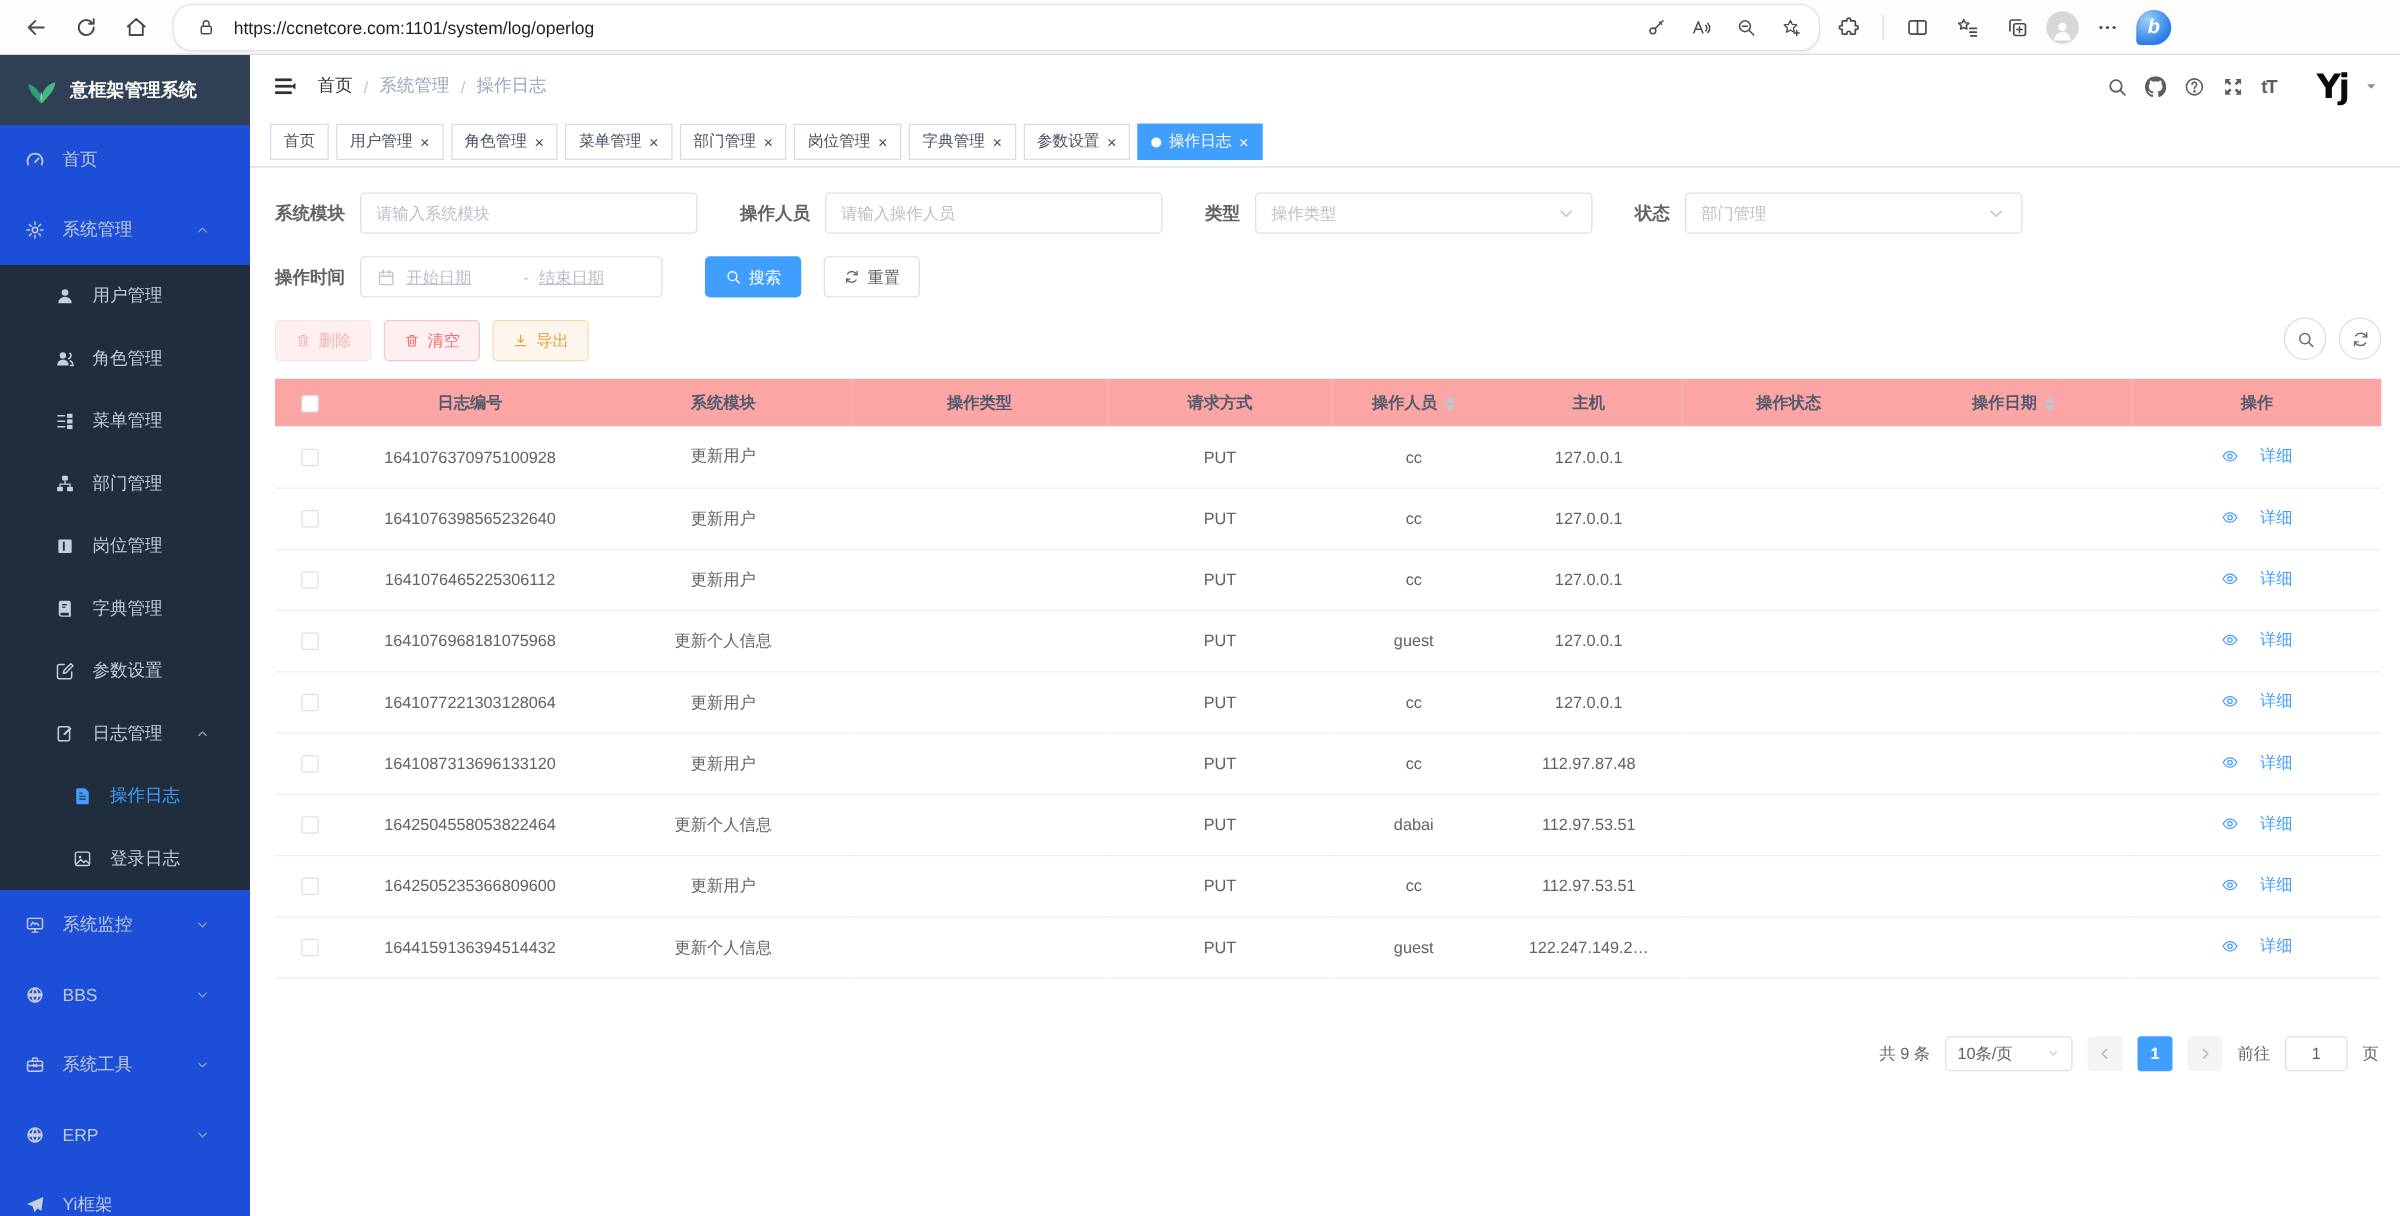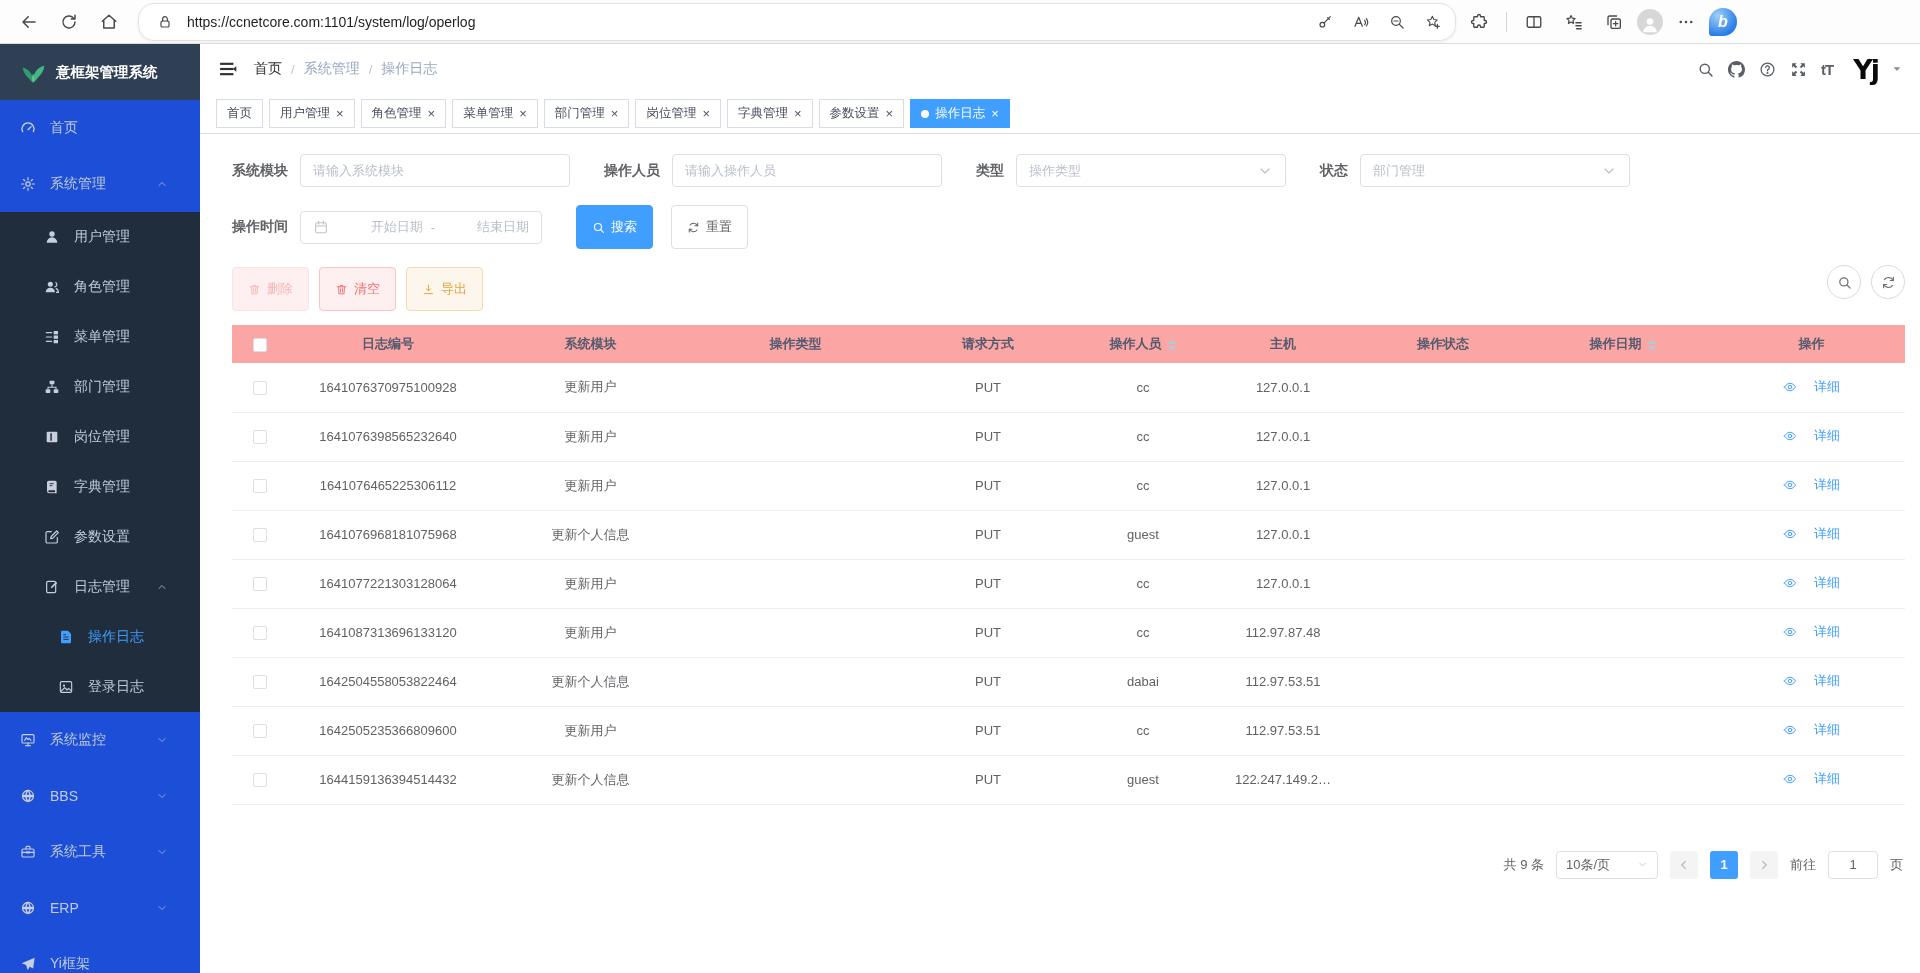--- a/index.html
+++ b/index.html
@@ -54,50 +54,50 @@
   .fold svg { width:20px; height:20px; }
   .crumbs { display:flex; align-items:center; font-size:14px; }
   .crumb { color:#97a8be; }
   .crumb.first { color:#303133; }
   .crumb-sep { color:#c0c4cc; margin:0 9px; font-size:13px; }
   .hdr-right { margin-left:auto; display:flex; align-items:center; gap:14px; color:#5a5e66; }
   .hicon { cursor:pointer; display:flex; align-items:center; justify-content:center; }
   .hicon svg { width:17px; height:17px; }
   .tT { font-size:15px; font-weight:bold; letter-spacing:-1px; cursor:pointer; }
   .yj-logo { font-size:27px; font-weight:900; color:#0a0a0a; letter-spacing:-2px;
-    font-family:"DejaVu Sans","Liberation Sans",sans-serif; cursor:pointer; margin-left:6px; }
+    font-family:"DejaVu Sans","Liberation Sans",sans-serif; cursor:pointer; margin-left:18px; }
   .hdr-caret { color:#8a8f97; cursor:pointer; }
   .hdr-caret svg { width:10px; height:10px; }
 
   .tabbar { height:40px; display:flex; align-items:center; gap:6px; padding:0 16px;
     border-bottom:1px solid #d8dce5; }
   .tab { height:29px; padding:0 10px; border:1px solid #d8dce5; background:#fff; color:#495060;
     font-size:12.5px; display:flex; align-items:center; gap:6px; cursor:pointer; white-space:nowrap; }
   .tab .x { font-size:13px; color:inherit; cursor:pointer; line-height:1; }
   .tab.active { background:#409eff; border-color:#409eff; color:#fff; }
   .tab.active::before { content:""; width:8px; height:8px; border-radius:50%; background:#fff;
     display:inline-block; }
 
   
-  .content { padding:20px 15px 0 20px; flex:1;margin-left:12px; }
+  .content { padding:20px 15px 0 20px; flex:1; }
   .frow { display:flex; align-items:center; margin-bottom:18px; }
   .fitem { display:flex; align-items:center; margin-right:34px; }
   .flabel { font-size:14px; font-weight:bold; color:#606266; margin-right:12px; white-space:nowrap; }
   .tbox { width:270px; height:33px; border:1px solid #dcdfe6; border-radius:4px; background:#fff;
     display:flex; align-items:center; padding:0 12px; gap:8px; }
   .tbox input { border:none; outline:none; width:100%; font-size:13px; color:#606266;
     font-family:inherit; }
   .tbox input::placeholder { color:#b8bfc9; }
   .selbox { cursor:pointer; }
   .selbox .ph { flex:1; font-size:13px; color:#b8bfc9; }
   .selbox .ico, .dbox .ico { color:#c0c4cc; }
   .dbox { width:242px; }
   .dbox .ph { font-size:13px; color:#b8bfc9; }
-  .dbox .dph { flex:1; text-align:right; }
-  .btn { height:44px; border-radius:4px; border:1px solid #dcdfe6; background:#fff; color:#606266;
+  .dbox .dph { flex:1; text-align:left;text-decoration:underline; }
+  .btn { height:33px; border-radius:4px; border:1px solid #dcdfe6; background:#fff; color:#606266;
     font-size:13px; display:inline-flex; align-items:center; gap:6px; padding:0 15px;
     cursor:pointer; white-space:nowrap; font-family:inherit; }
   .btn .ico svg { width:13px; height:13px; }
   .btn.primary { background:#409eff; border-color:#409eff; color:#fff; }
   .btn.danger { color:#f56c6c; background:#fef0f0; border-color:#fbc4c4; }
   .btn.danger.off { color:#f8b4b4; background:#fef0f0; border-color:#fde2e2; cursor:not-allowed; }
   .btn.warn { color:#e6a23c; background:#fdf6ec; border-color:#f5dab1; }
   .toolbar { display:flex; align-items:center; gap:10px; margin-bottom:14px; position:relative; }
   .minis { position:absolute; right:0; top:-2px; display:flex; gap:10px; }
   .mini { width:34px; height:34px; border-radius:50%; border:1px solid #d9dbe4; background:#fff;

